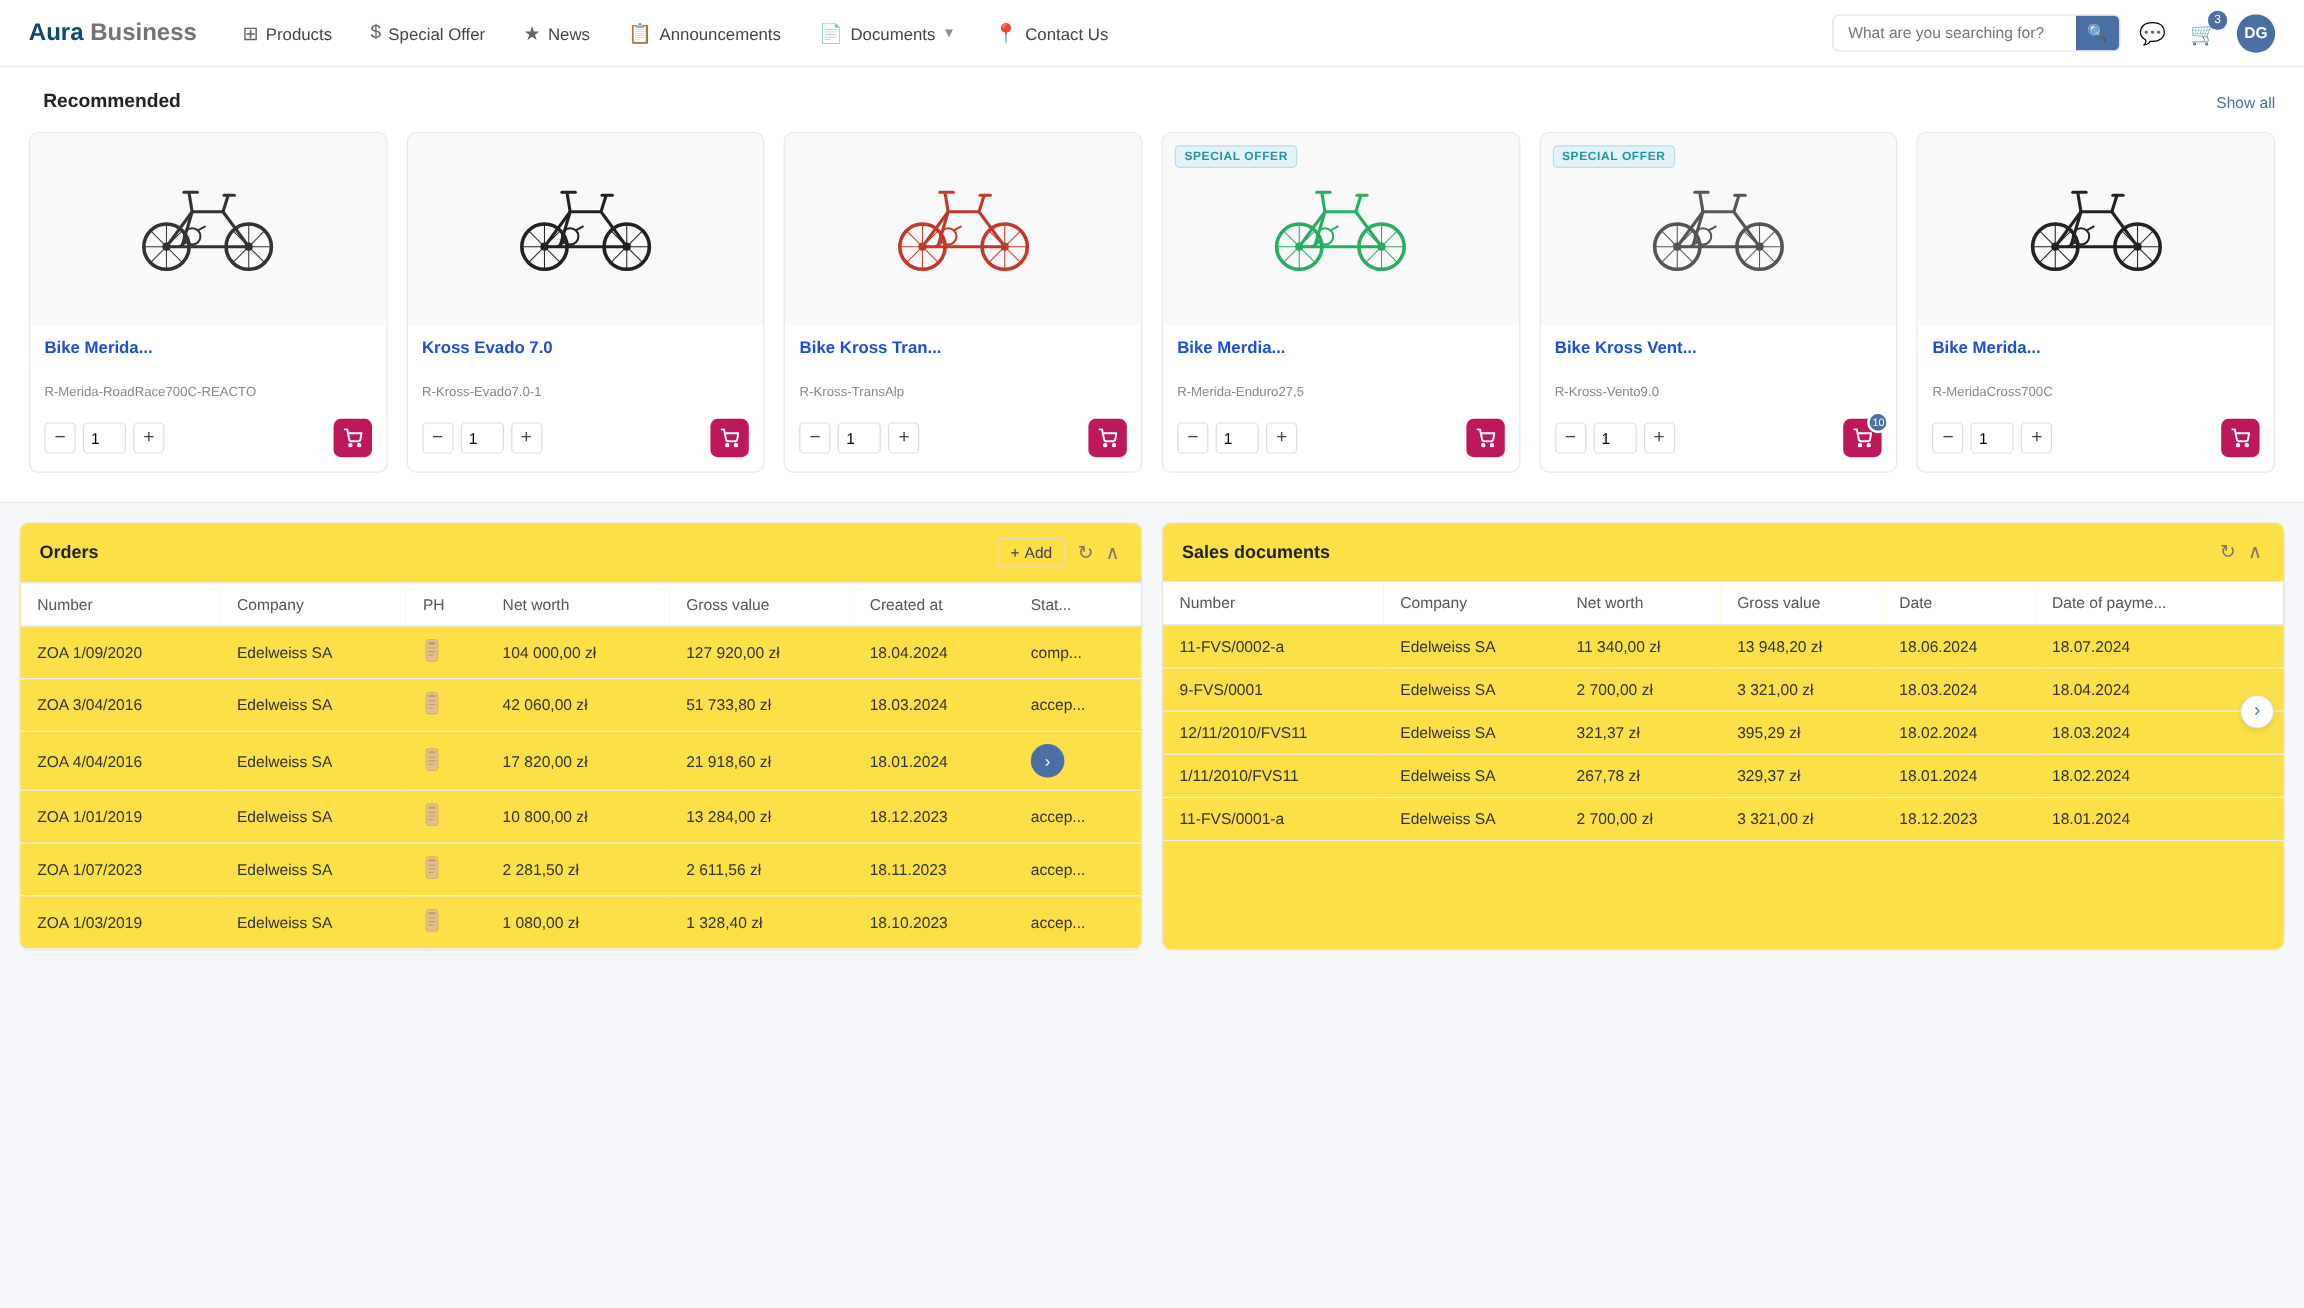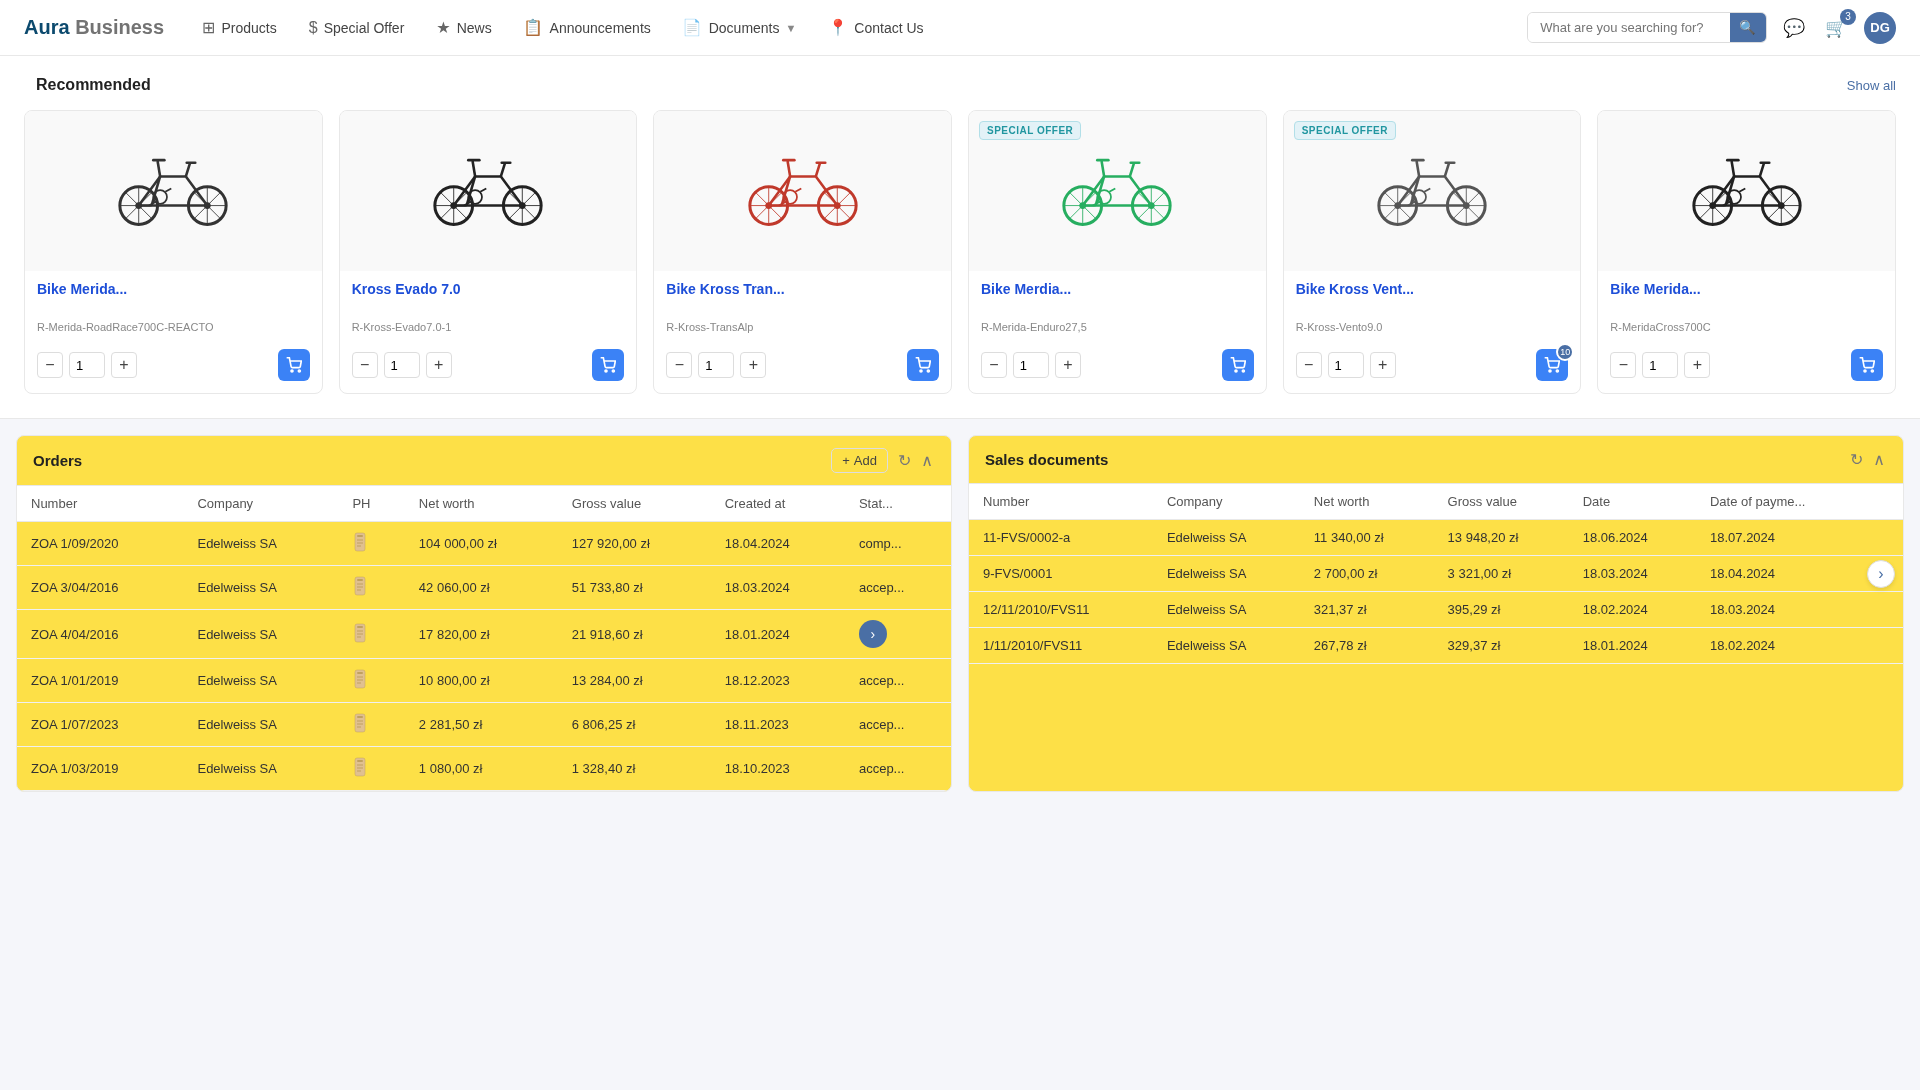--- a/index.html
+++ b/index.html
@@ -210,21 +210,21 @@
       width: 36px;
       height: 26px;
       border: 1px solid #ddd;
       border-radius: 4px;
       text-align: center;
       font-size: 13px;
     }
     .cart-btn {
       width: 32px;
       height: 32px;
-      background: #3b82f6;
+      background: #be185d;
       border: none;
       border-radius: 6px;
       cursor: pointer;
       color: #fff;
       display: flex;
       align-items: center;
       justify-content: center;
       margin-left: auto;
       position: relative;
     }
@@ -831,21 +831,21 @@
     <td>
       <svg width="16" height="20" viewBox="0 0 16 20">
         <rect x="3" y="1" width="10" height="18" rx="2" fill="#e0c090" stroke="#c0a060" stroke-width="0.5"></rect>
         <rect x="5" y="3" width="6" height="2" rx="1" fill="#c0a060"></rect>
         <line x1="5" y1="8" x2="11" y2="8" stroke="#c0a060" stroke-width="1"></line>
         <line x1="5" y1="11" x2="11" y2="11" stroke="#c0a060" stroke-width="1"></line>
         <line x1="5" y1="14" x2="9" y2="14" stroke="#c0a060" stroke-width="1"></line>
       </svg>
     </td>
     <td>2 281,50 zł</td>
-    <td>6 806,25 zł</td>
+    <td>2 611,56 zł</td>
     <td>18.11.2023</td>
     <td>accep...</td>
   </tr>
               <tr>
     <td class="link-cell">ZOA 1/03/2019</td>
     <td class="link-cell">Edelweiss SA</td>
     <td>
       <svg width="16" height="20" viewBox="0 0 16 20">
         <rect x="3" y="1" width="10" height="18" rx="2" fill="#e0c090" stroke="#c0a060" stroke-width="0.5"></rect>
         <rect x="5" y="3" width="6" height="2" rx="1" fill="#c0a060"></rect>
@@ -915,20 +915,29 @@
   </tr>
               <tr>
     <td class="link-cell">1/11/2010/FVS11</td>
     <td class="link-cell">Edelweiss SA</td>
     <td>267,78 zł</td>
     <td>329,37 zł</td>
     <td>18.01.2024</td>
     <td>18.02.2024</td>
     <td></td>
   </tr>
+              <tr>
+    <td class="link-cell">11-FVS/0001-a</td>
+    <td class="link-cell">Edelweiss SA</td>
+    <td>2 700,00 zł</td>
+    <td>3 321,00 zł</td>
+    <td>18.12.2023</td>
+    <td>18.01.2024</td>
+    <td></td>
+  </tr>
             </tbody>
         </table>
       <button style="position: absolute; right: 8px; top: 50%; transform: translateY(-50%); background: rgb(255, 255, 255); border: 1px solid rgb(221, 221, 221); border-radius: 50%; width: 28px; height: 28px; display: flex; align-items: center; justify-content: center; cursor: pointer; box-shadow: rgba(0, 0, 0, 0.1) 0px 2px 4px; font-size: 16px; color: rgb(74, 111, 165); z-index: 10;">›</button>
         </div>
     </div>
 
   </div>
 </div>
 
 </body></html>

